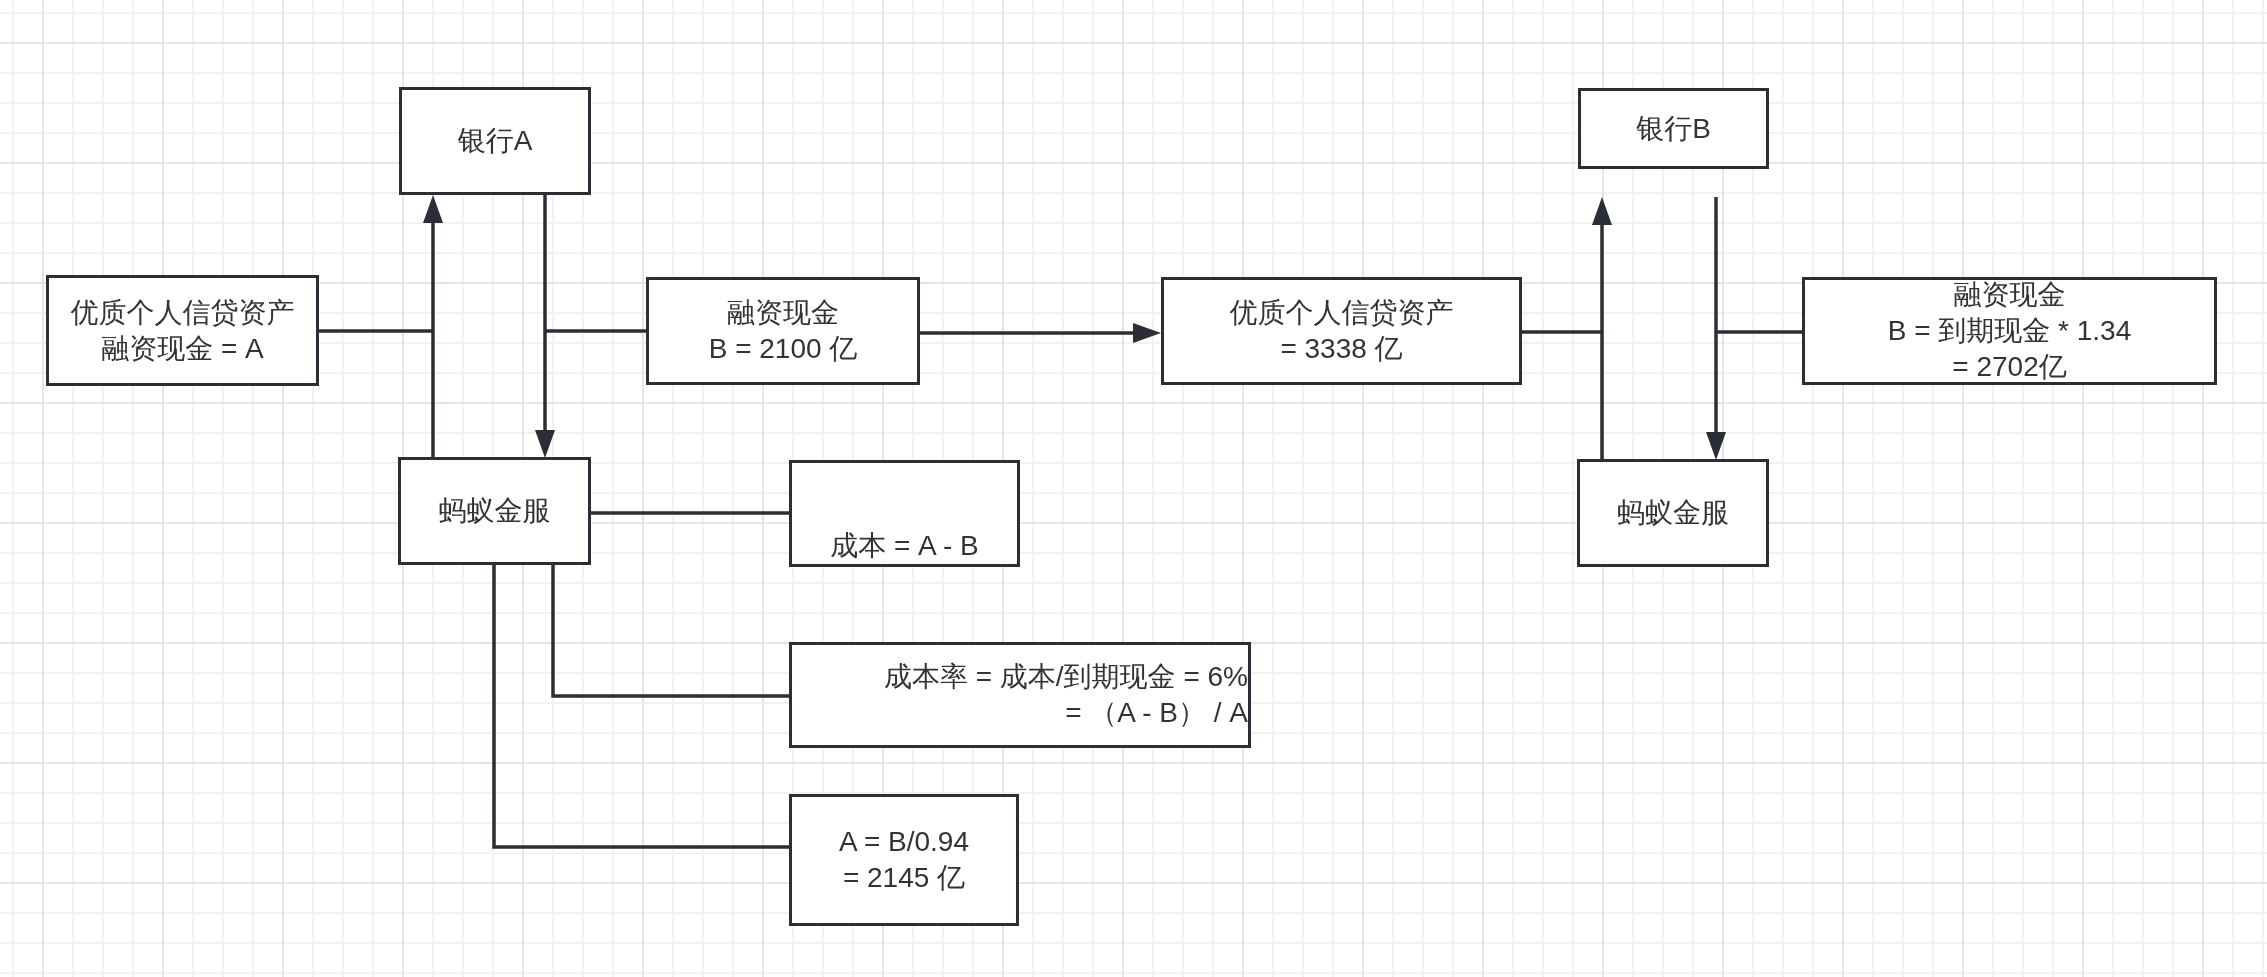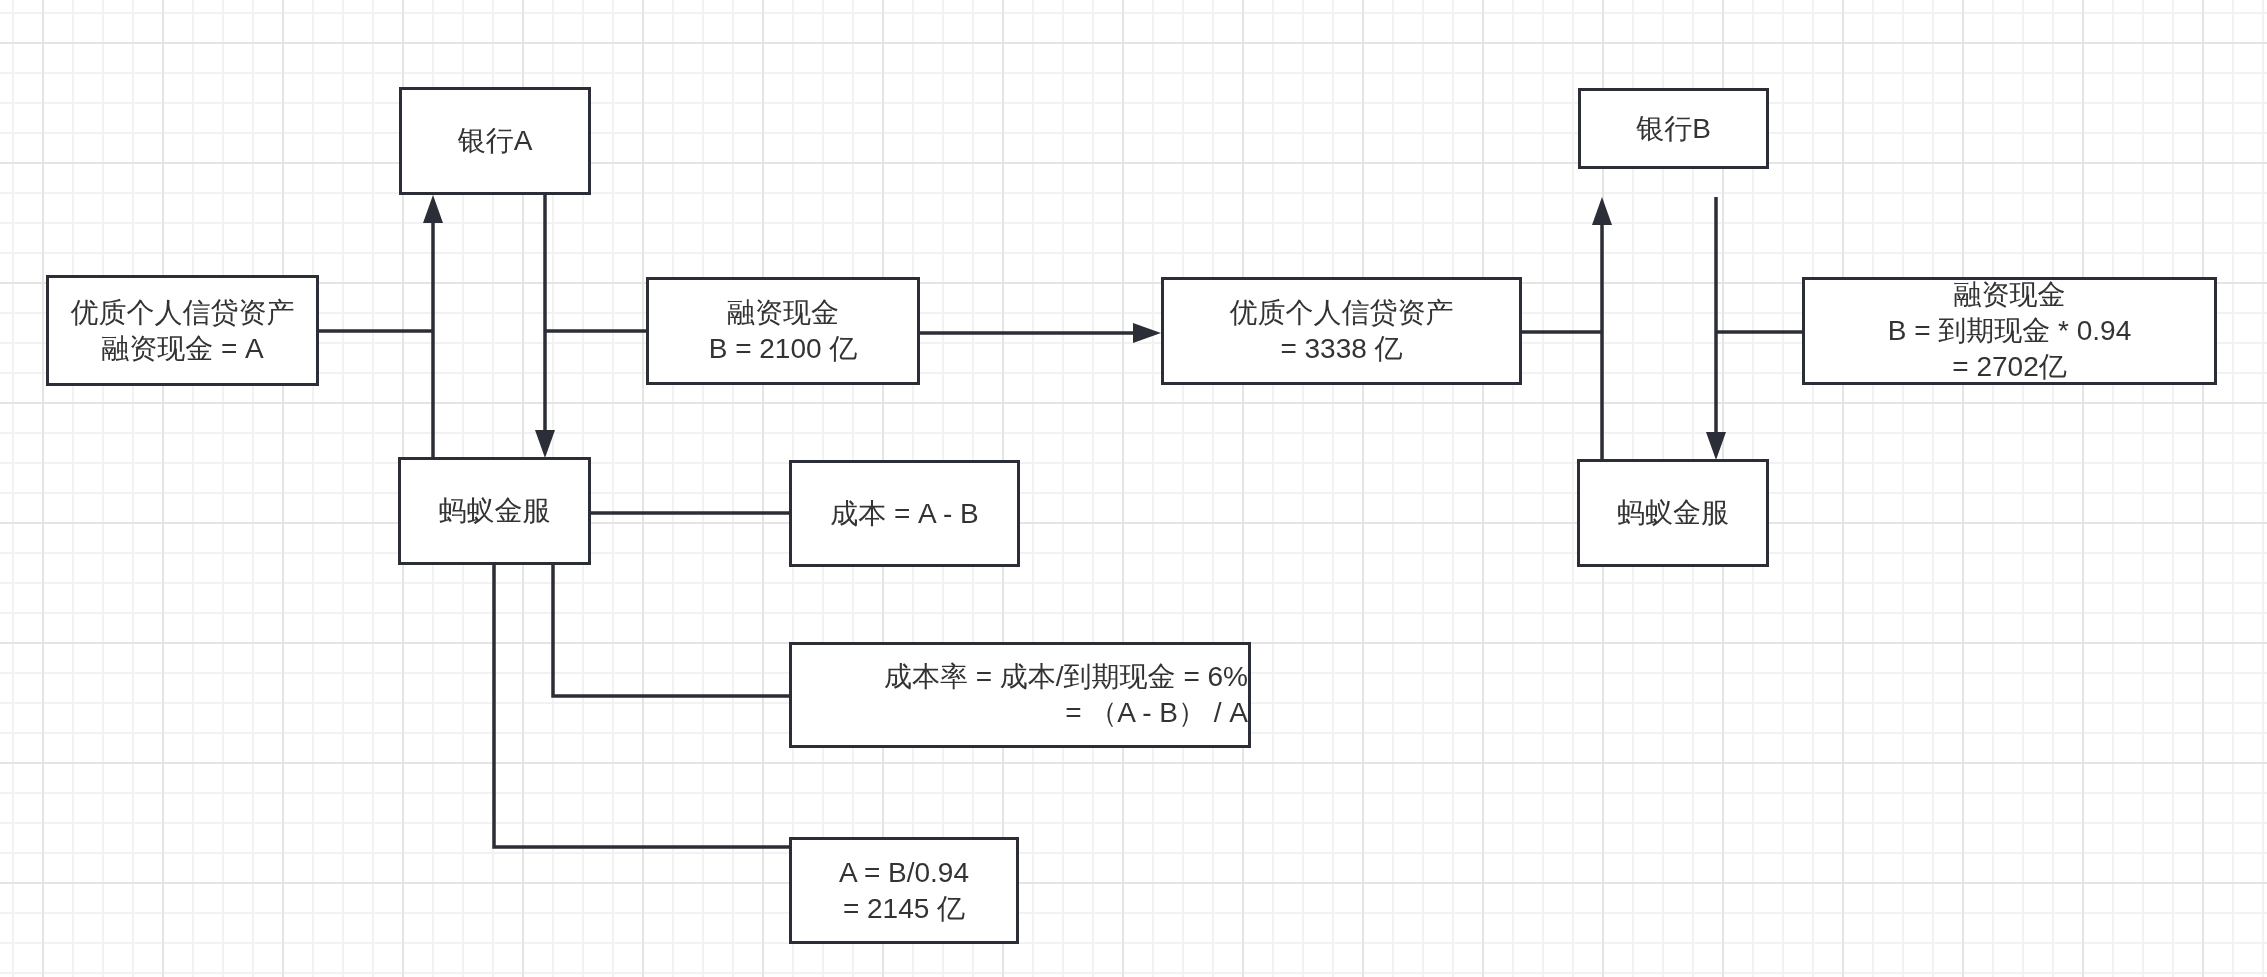--- a/index.html
+++ b/index.html
@@ -80,46 +80,46 @@
 
   <div class="node" style="left:646px;top:277px;width:274px;height:108px;">
     <span>融资现金</span>
     <span>B = 2100 亿</span>
   </div>
 
   <div class="node" style="left:398px;top:457px;width:193px;height:108px;">
     <span>蚂蚁金服</span>
   </div>
 
-  <div class="node" style="left:789px;top:460px;width:231px;height:107px;">
+  <div class="node" style="left:789px;top:460px;width:231px;height:107px;justify-content:flex-end;">
     <span>成本 = A - B</span>
   </div>
 
   <div class="node" style="left:789px;top:642px;width:462px;height:106px;align-items:flex-end;">
     <span>成本率 = 成本/到期现金 = 6%</span>
     <span>= （A - B） / A</span>
   </div>
 
-  <div class="node" style="left:789px;top:837px;width:230px;height:107px;">
+  <div class="node" style="left:789px;top:794px;width:230px;height:132px;">
     <span>A = B/0.94</span>
     <span>= 2145 亿</span>
   </div>
 
   <div class="node" style="left:1578px;top:88px;width:191px;height:81px;">
     <span>银行B</span>
   </div>
 
   <div class="node" style="left:1161px;top:277px;width:361px;height:108px;">
     <span>优质个人信贷资产</span>
     <span>= 3338 亿</span>
   </div>
 
   <div class="node" style="left:1802px;top:277px;width:415px;height:108px;">
     <span>融资现金</span>
-    <span>B = 到期现金 * 0.94</span>
+    <span>B = 到期现金 * 1.34</span>
     <span>= 2702亿</span>
   </div>
 
   <div class="node" style="left:1577px;top:459px;width:192px;height:108px;">
     <span>蚂蚁金服</span>
   </div>
 
 </div>
 
 </body></html>

